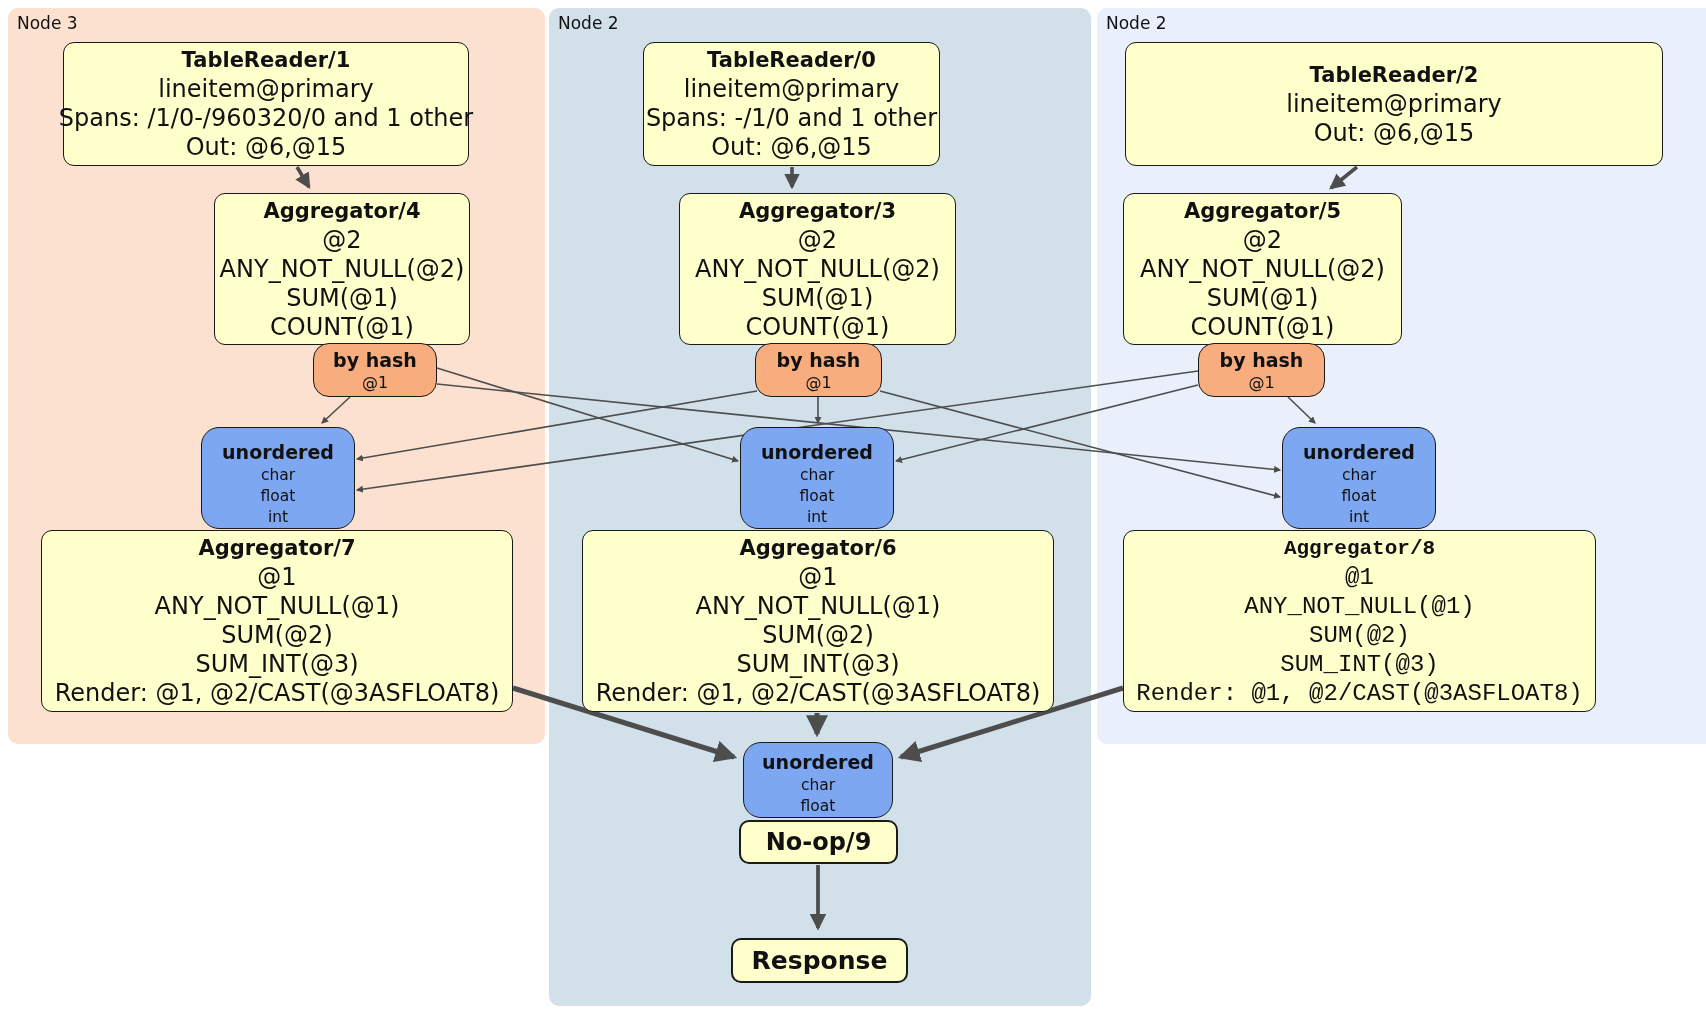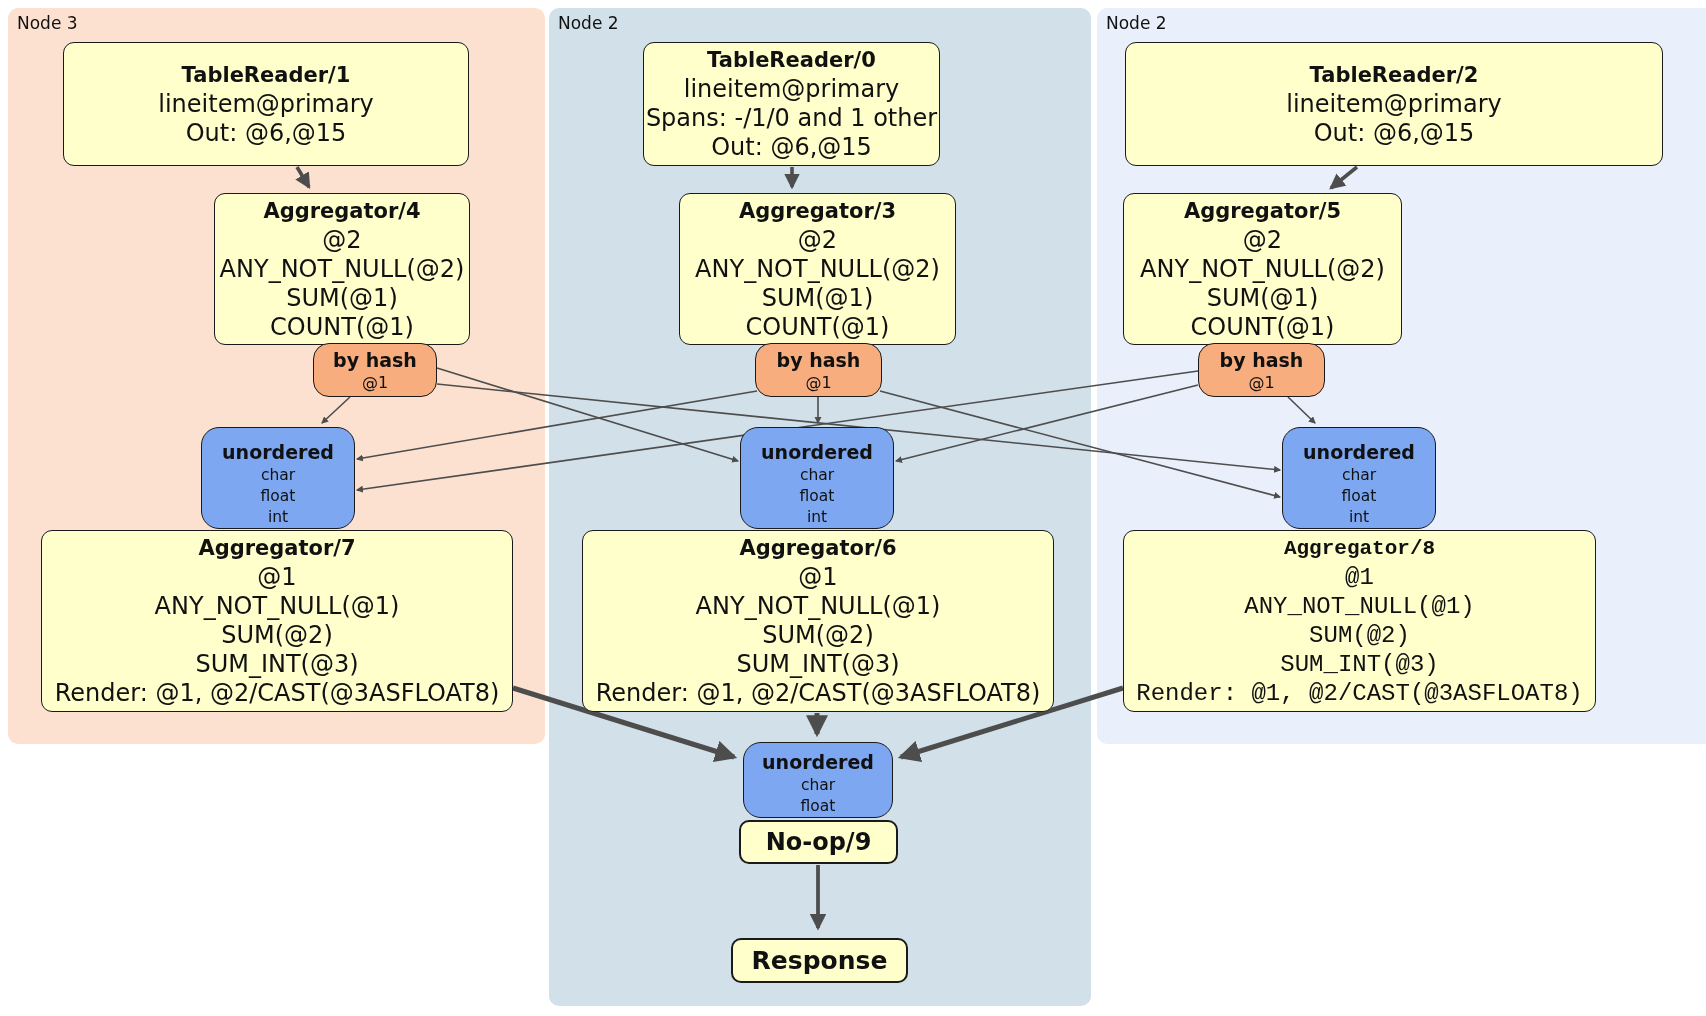--- a/index.html
+++ b/index.html
@@ -78,20 +78,21 @@
       <line x1="1123" y1="688" x2="901" y2="757" stroke-width="5" marker-end="url(#ah)"></line>
     </g>
     <g stroke="#4d4d4d" fill="none">
       <line x1="818" y1="865" x2="818" y2="928" stroke-width="3.8" marker-end="url(#ah)"></line>
     </g>
   </svg>
 
   <div class="ybox" style="left:63px;top:42px;width:406px;height:124px;">
     <div class="btitle">TableReader/1</div>
     <div class="bline">lineitem@primary</div>
+    <div class="bline">Spans: /1/0-/960320/0 and 1 other</div>
     <div class="bline">Out: @6,@15</div>
   </div>
   <div class="ybox" style="left:643px;top:42px;width:297px;height:124px;">
     <div class="btitle">TableReader/0</div>
     <div class="bline">lineitem@primary</div>
     <div class="bline">Spans: -/1/0 and 1 other</div>
     <div class="bline">Out: @6,@15</div>
   </div>
   <div class="ybox" style="left:1125px;top:42px;width:538px;height:124px;">
     <div class="btitle">TableReader/2</div>

